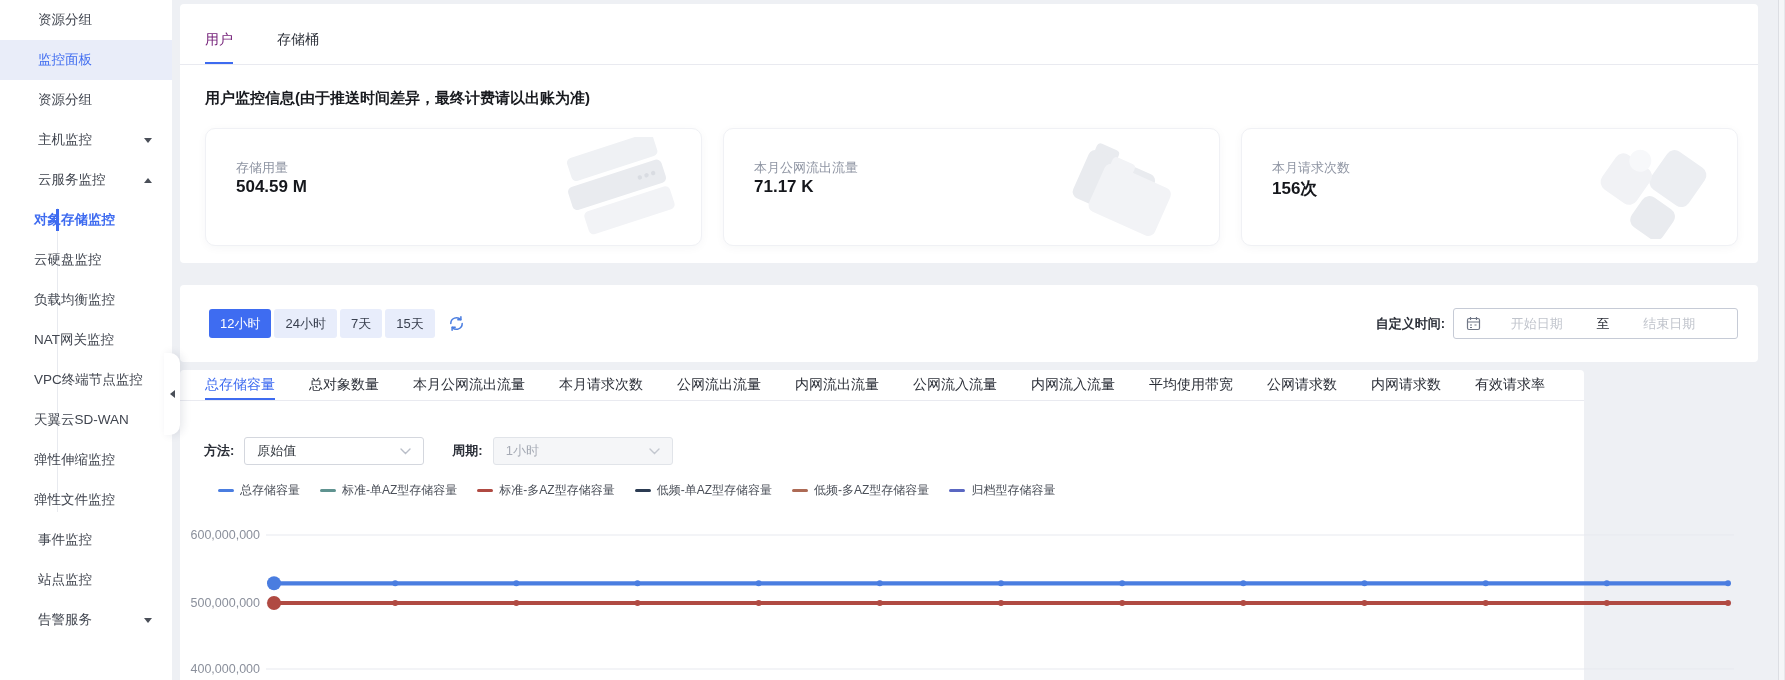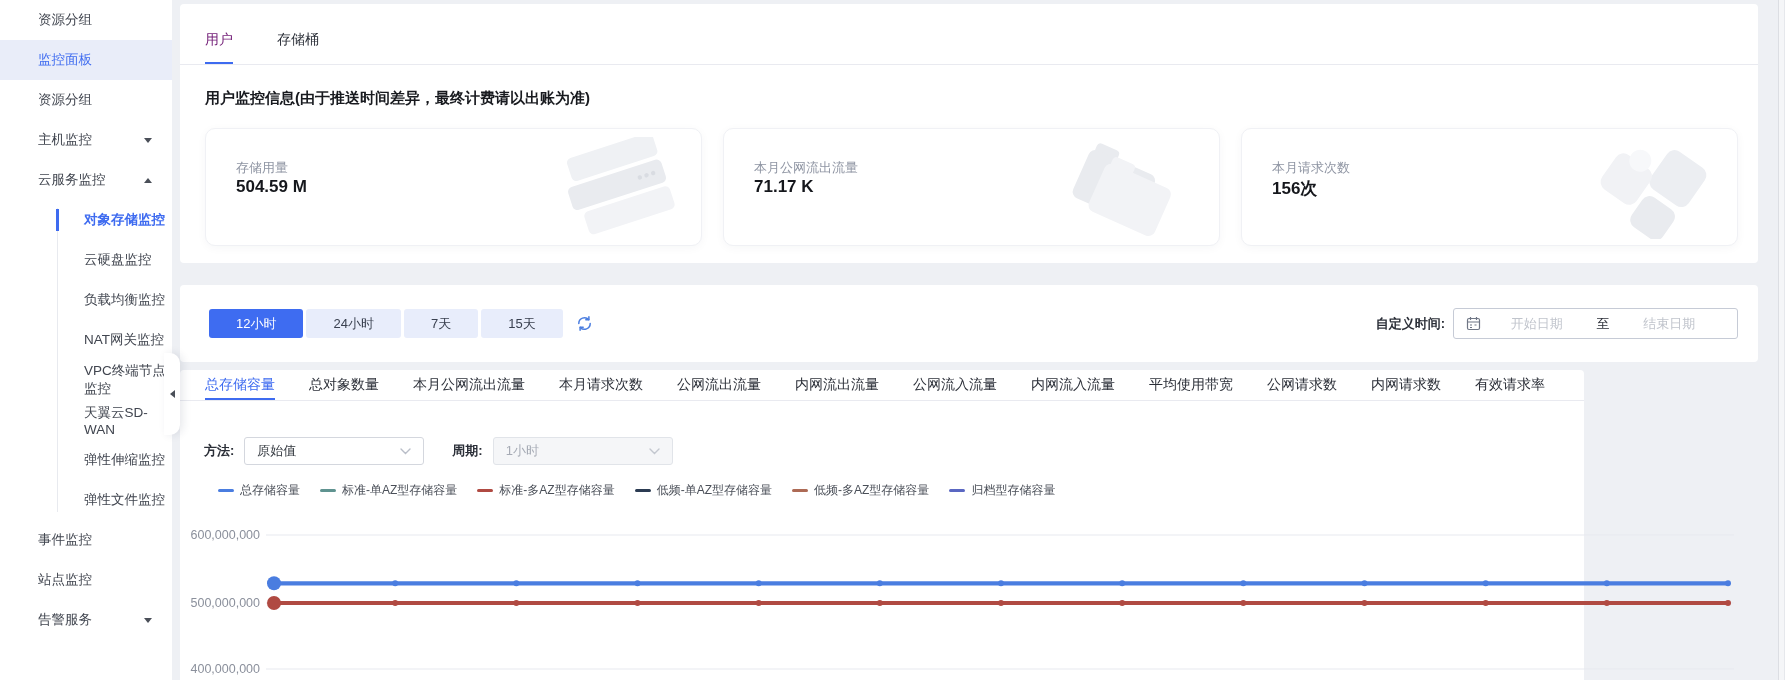--- a/index.html
+++ b/index.html
@@ -10,21 +10,21 @@
   
   .sidebar { position:absolute; left:0; top:0; width:172px; height:680px; background:#fff; z-index:2; }
   .side-item { height:40px; display:flex; align-items:center; padding:0 20px 0 38px;
     font-size:13.5px; color:#40454f; cursor:pointer; }
   .side-item.selected { background:#e9edf9; color:#3e6bf0; }
   .caret { width:0; height:0; margin-left:auto; }
   .caret.down { border-left:4px solid transparent; border-right:4px solid transparent; border-top:5px solid #4a4f58; }
   .caret.up { border-left:4px solid transparent; border-right:4px solid transparent; border-bottom:5px solid #4a4f58; }
   .sub-group { position:relative; }
   .sub-group .v-line { position:absolute; left:57px; top:8px; bottom:8px; width:1px; background:#e8eaef; }
-  .sub-item { height:40px; display:flex; align-items:center; padding-left:84px;
+  .sub-item { height:40px; display:flex; align-items:center; padding-left:34px;
     font-size:13.5px; color:#40454f; cursor:pointer; position:relative; }
   .sub-item.active { color:#3e6bf0; font-weight:bold; }
   .sub-item.active .active-bar { position:absolute; left:56px; top:9px; bottom:9px; width:3px; background:#3e6bf0; }
 
   .collapse-handle { position:absolute; left:164px; top:353px; width:16px; height:82px; background:#fff;
     border-radius:0 10px 10px 0; box-shadow:3px 0 8px rgba(30,40,70,.10); z-index:3;
     display:flex; align-items:center; justify-content:center; cursor:pointer; }
   .tri-left { width:0; height:0; border-top:4px solid transparent; border-bottom:4px solid transparent;
     border-right:5px solid #4a4f58; }
 
@@ -44,21 +44,21 @@
 
   .cards { display:flex; gap:21px; margin:20px 20px 0 25px; }
   .card { flex:1; height:118px; border:1px solid #f0f1f5; border-radius:10px; position:relative;
     overflow:hidden; padding:30px 0 0 30px; box-shadow:0 2px 10px rgba(31,45,80,.04); background:#fff; }
   .card-label { font-size:13px; color:#8f95a3; }
   .card-value { font-size:17px; font-weight:bold; color:#15171c; }
   .card-illu { position:absolute; right:14px; top:8px; }
 
   
   .controls-row { position:absolute; left:29px; right:20px; top:23px; height:31px; display:flex; align-items:center; }
-  .range-btn { height:29px; padding:0 27px; margin-right:3px; font-size:13px; color:#3a4150;
+  .range-btn { height:29px; padding:0 11px; margin-right:3px; font-size:13px; color:#3a4150;
     background:#e8edfb; border:none; border-radius:3px; display:flex; align-items:center; cursor:pointer;
     font-family:inherit; }
   .range-btn.active { background:#3e6cf1; color:#fff; }
   .refresh { margin-left:10px; cursor:pointer; display:flex; align-items:center; }
   .custom-time { margin-left:auto; display:flex; align-items:center; }
   .ct-label { font-size:13px; font-weight:bold; color:#2b2f38; margin-right:8px; }
   .date-box { width:285px; height:31px; border:1px solid #c6cbd6; border-radius:3px; background:#fff;
     display:flex; align-items:center; padding:0 12px; cursor:pointer; }
   .date-ph { flex:1; text-align:center; font-size:13px; color:#c0c4cc; }
   .date-sep { font-size:13px; color:#2b2f38; padding:0 4px; }

